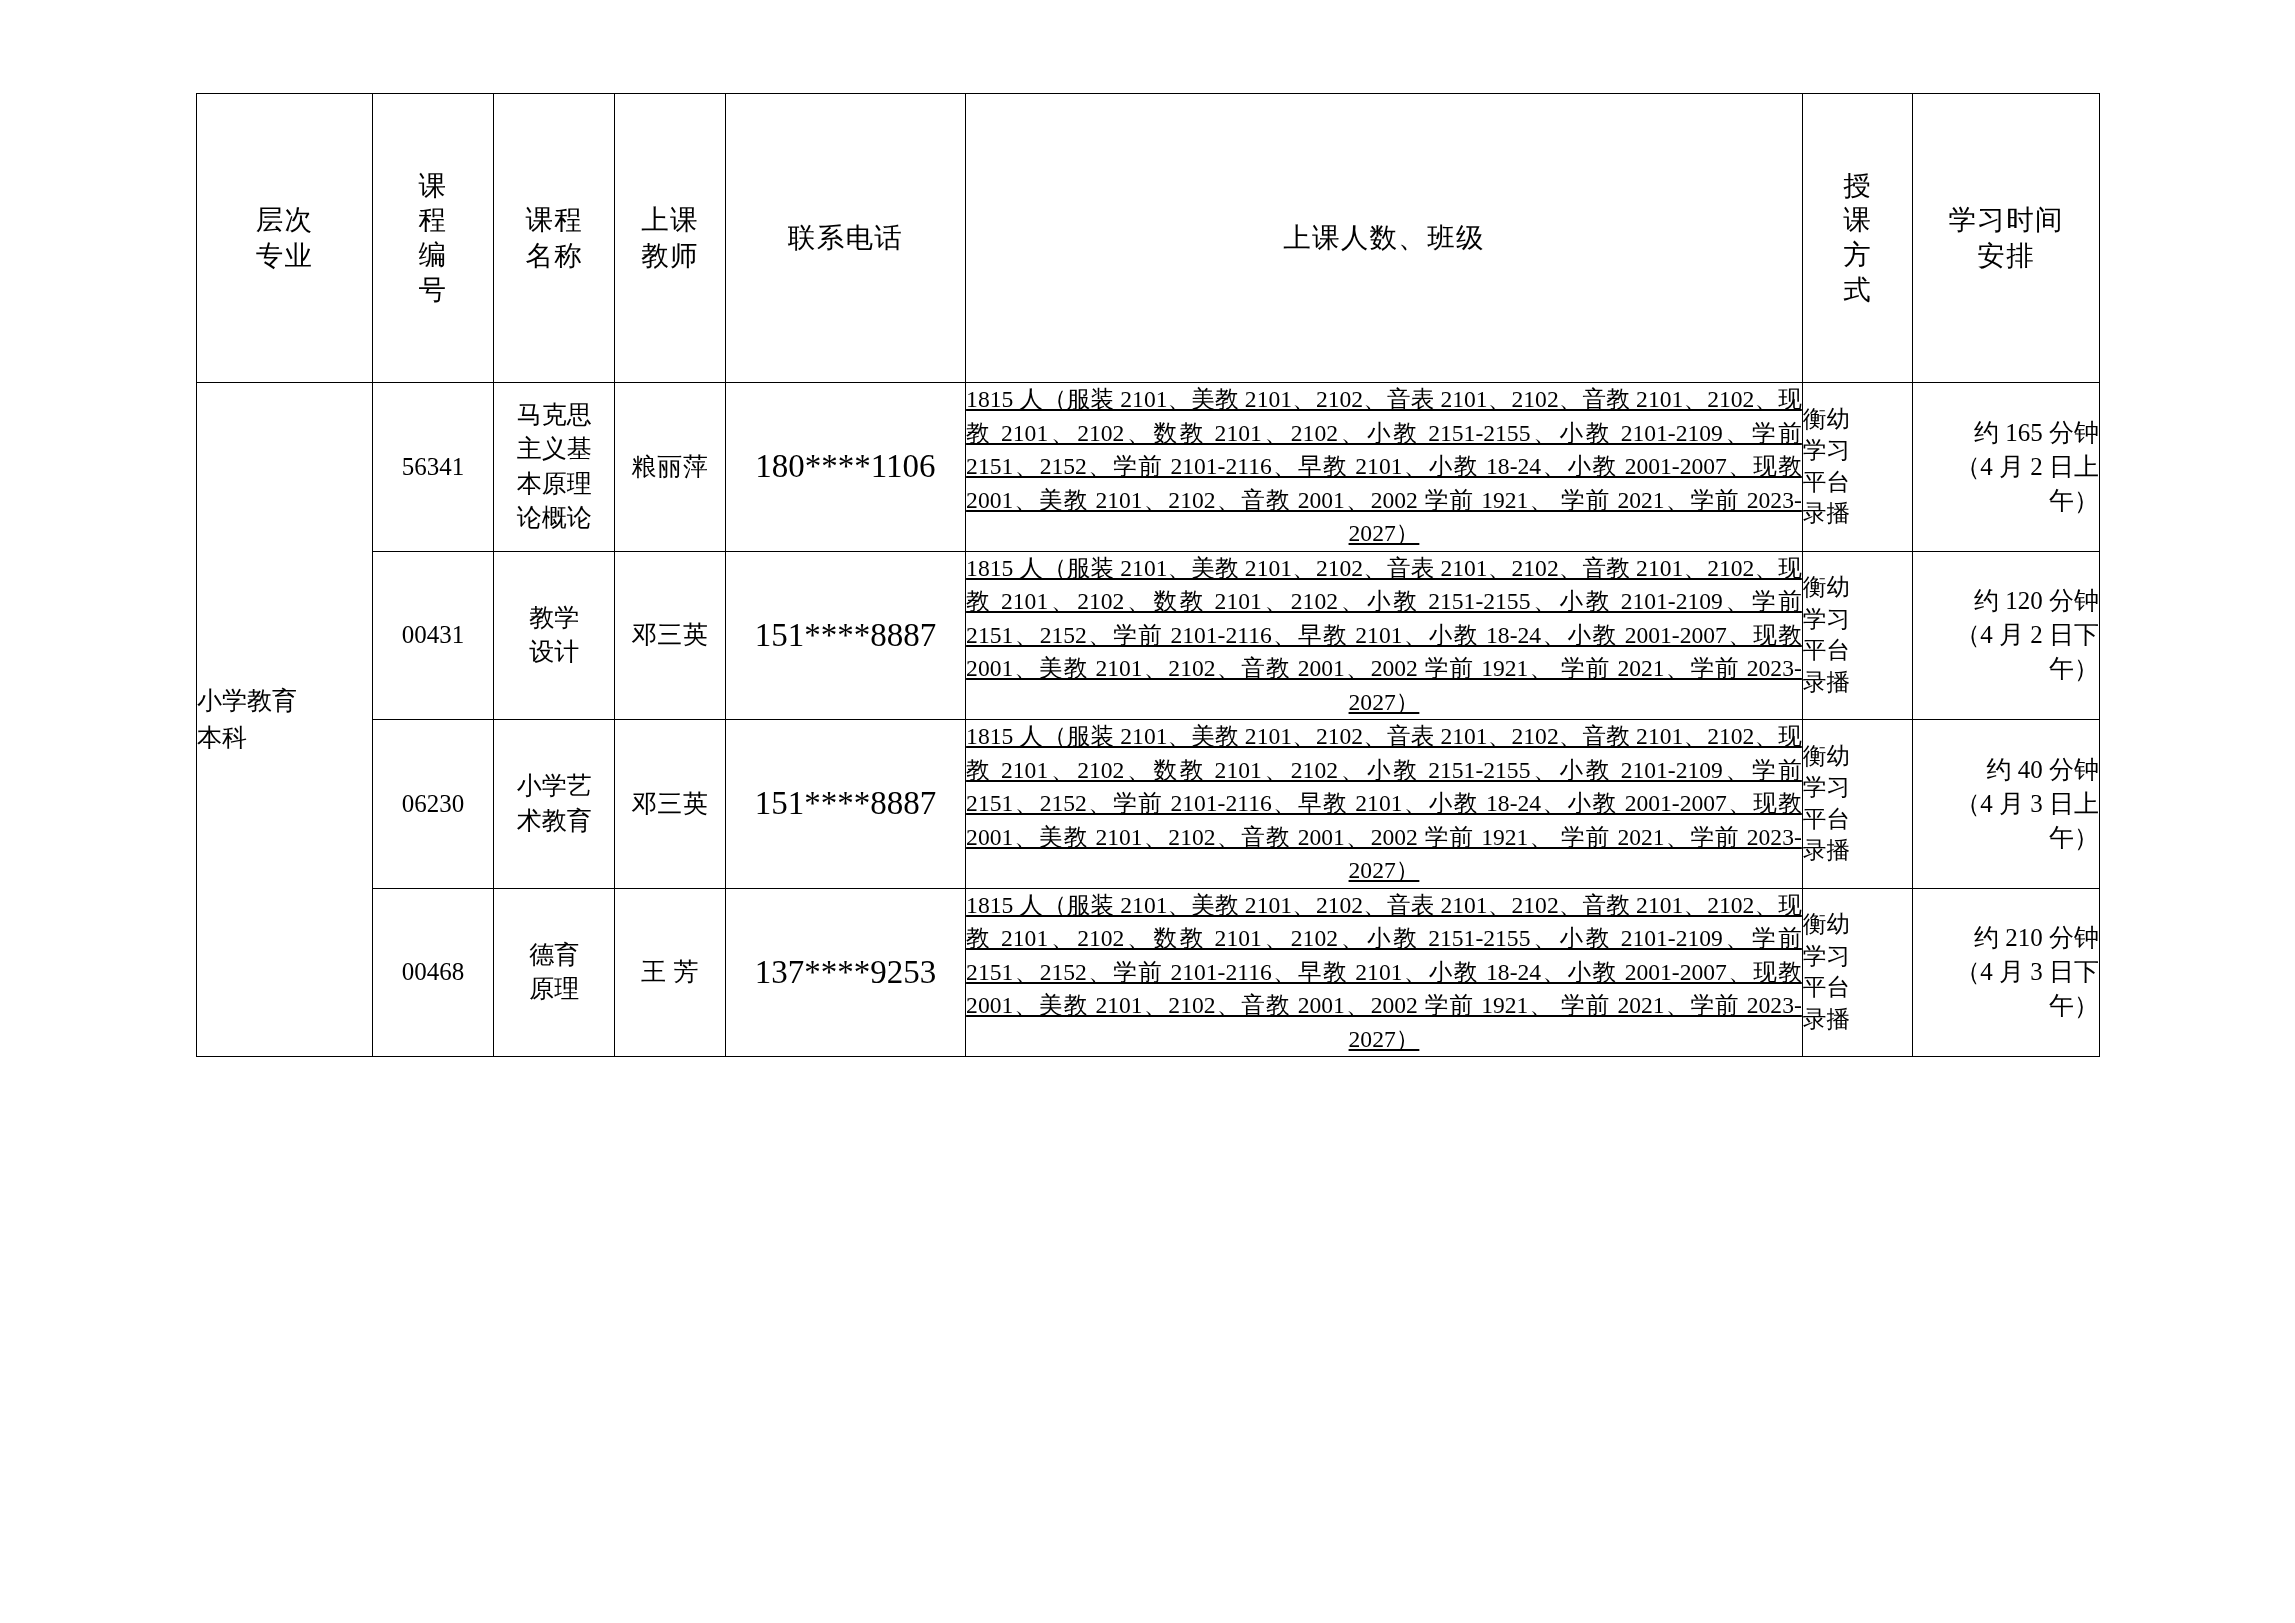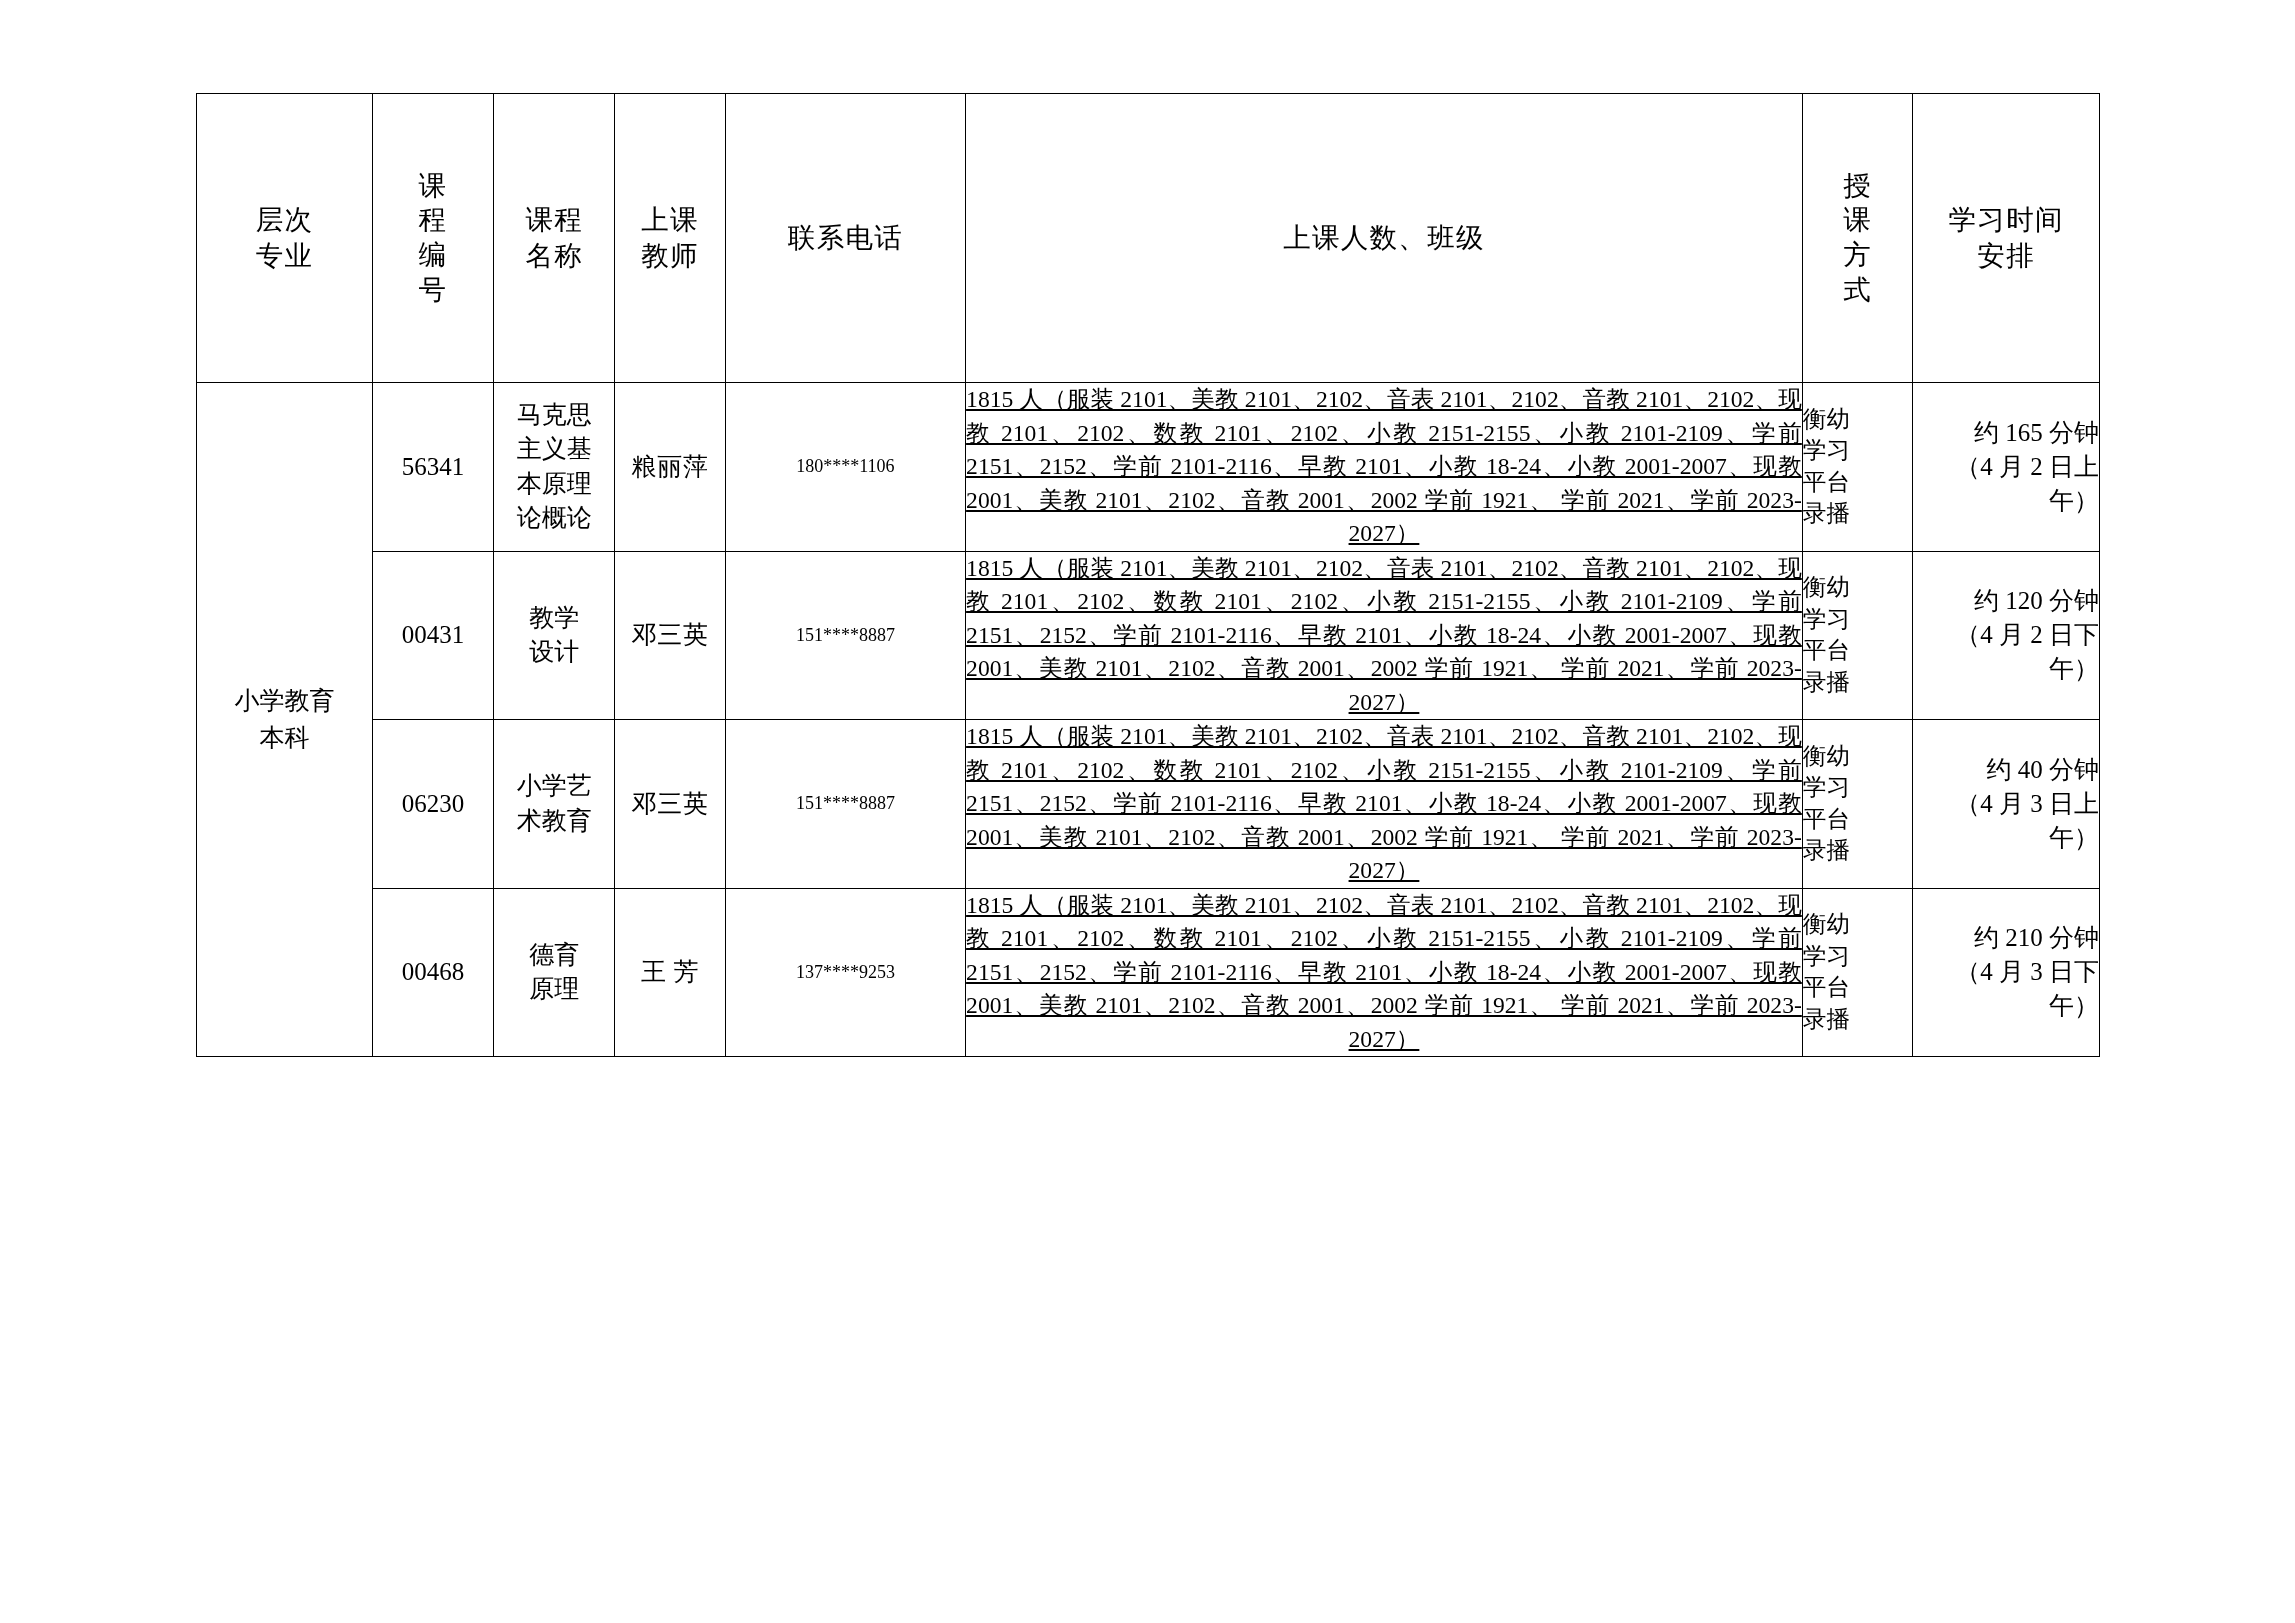--- a/index.html
+++ b/index.html
@@ -62,28 +62,28 @@
   
   tbody td {
     font-size: 25px;
     line-height: 1.30;
     text-align: center;
     padding: 5.2px 3.9px;
   }
   td.level-cell {
     font-size: 25px;
     line-height: 1.45;
-    text-align: center;
+    text-align: left;
     padding-left: 11.8px;
     vertical-align: middle;
   }
   td.code-cell { font-size: 25px; }
   td.name-cell { font-size: 25px; line-height: 1.38; font-family: Liberation Serif, serif; }
   td.teacher-cell { font-size: 25px; letter-spacing: 0.7px; }
-  td.phone-cell { font-size: 18px; margin-left: 40px; }
+  td.phone-cell { font-size: 33px; margin-left: 40px; }
   td.class-cell {
     text-align: justify;
     text-align-last: center;
     font-size: 23.6px;
     line-height: 1.42;
     padding: 9.2px 10.5px;
     text-decoration: underline;
   }
   td.mode-cell {
     font-size: 23.6px;

